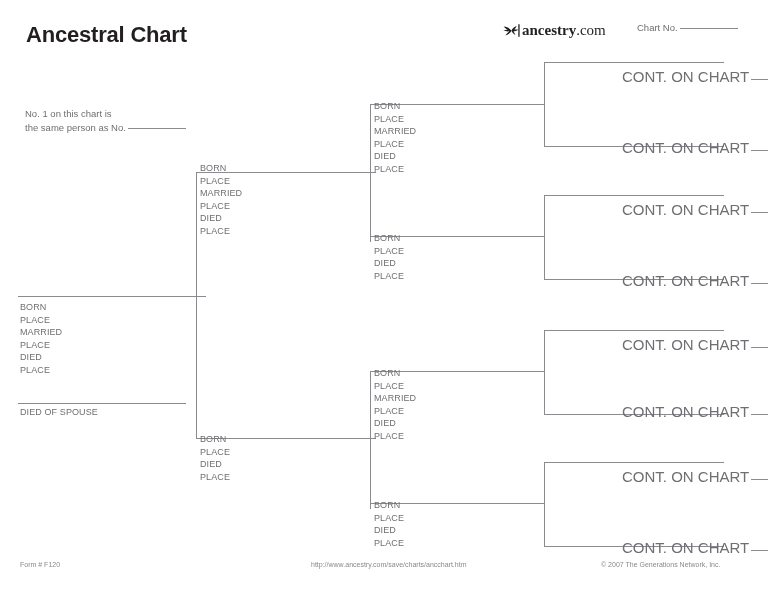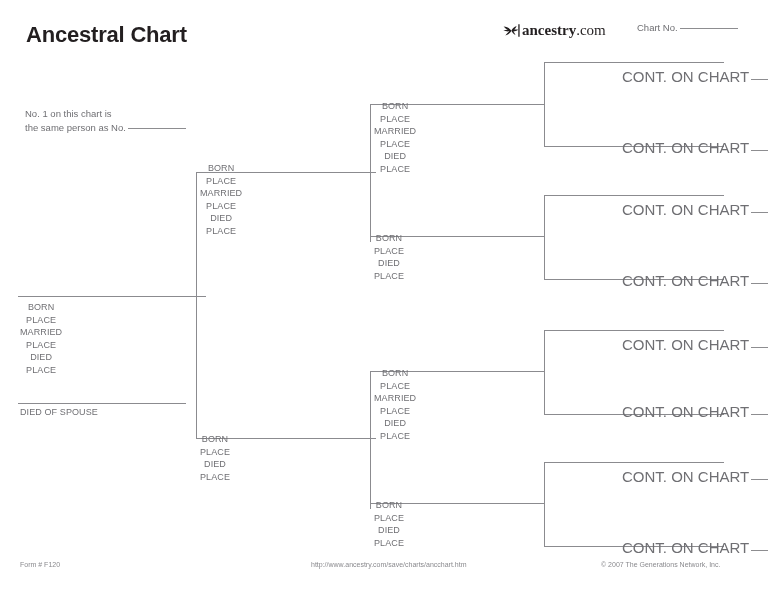--- a/index.html
+++ b/index.html
@@ -101,21 +101,21 @@
   }
 
   
   .fields {
     position: absolute;
     font-size: 9px;
     line-height: 12.6px;
     letter-spacing: 0.1px;
     white-space: nowrap;
   }
-  .fields div { display: block; text-align: center; }
+  .fields div { display: block; }
 
   .cont-label {
     position: absolute;
     font-size: 15px;
     white-space: nowrap;
   }
 
   .spouse-label {
     position: absolute;
     font-size: 9px;

